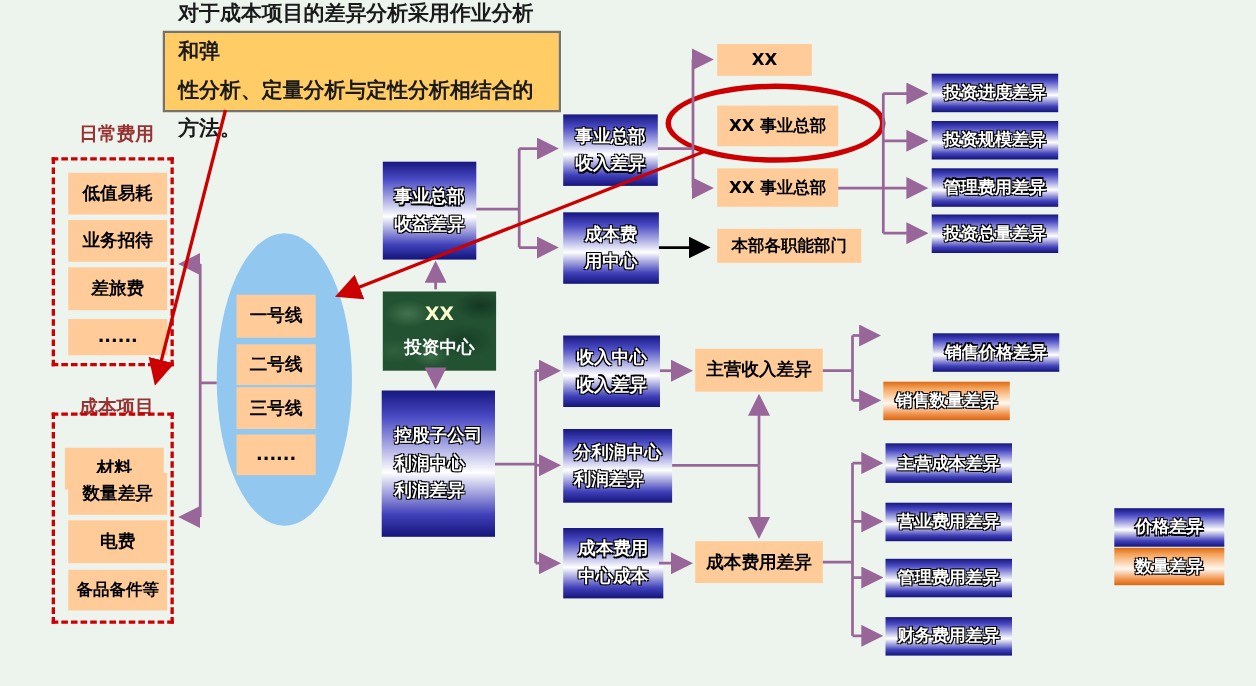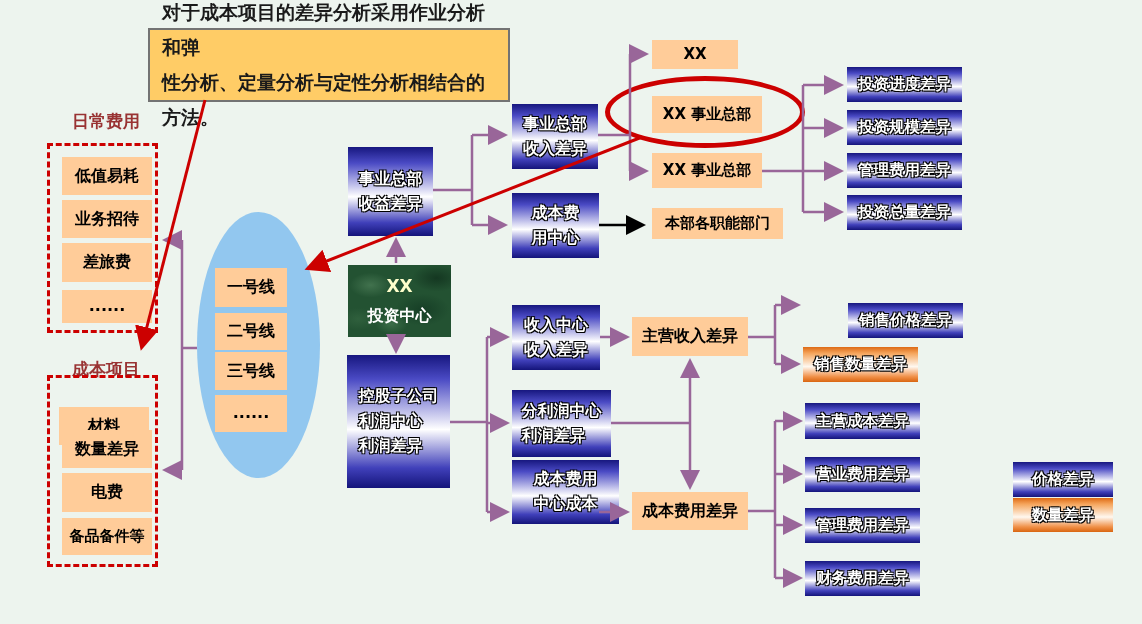--- a/index.html
+++ b/index.html
@@ -77,21 +77,21 @@
 利润差异</div>
 
   <div class="node blue" style="left:512px;top:104px;width:86px;height:65px;">事业总部
 收入差异</div>
   <div class="node blue" style="left:512px;top:193px;width:87px;height:65px;">成本费
 用中心</div>
   <div class="node blue" style="left:512px;top:305px;width:88px;height:65px;">收入中心
 收入差异</div>
   <div class="node blue" style="left:512px;top:390px;width:99px;height:67px;">分利润中心
 利润差异</div>
-  <div class="node blue" style="left:512px;top:460px;width:107px;height:64px;">成本费用
+  <div class="node blue" style="left:512px;top:480px;width:91px;height:64px;">成本费用
 中心成本</div>
 
   <div class="node peach small" style="left:652px;top:40px;width:86px;height:29px;">XX</div>
   <div class="node peach small" style="left:652px;top:96px;width:110px;height:37px;">XX 事业总部</div>
   <div class="redcircle" style="left:605px;top:76px;width:200px;height:72px;"></div>
   <div class="node peach small" style="left:652px;top:153px;width:110px;height:35px;">XX 事业总部</div>
   <div class="node peach small" style="left:652px;top:208px;width:131px;height:31px;">本部各职能部门</div>
 
   <div class="node peach" style="left:632px;top:317px;width:116px;height:39px;">主营收入差异</div>
   <div class="node peach" style="left:632px;top:492px;width:116px;height:38px;">成本费用差异</div>

